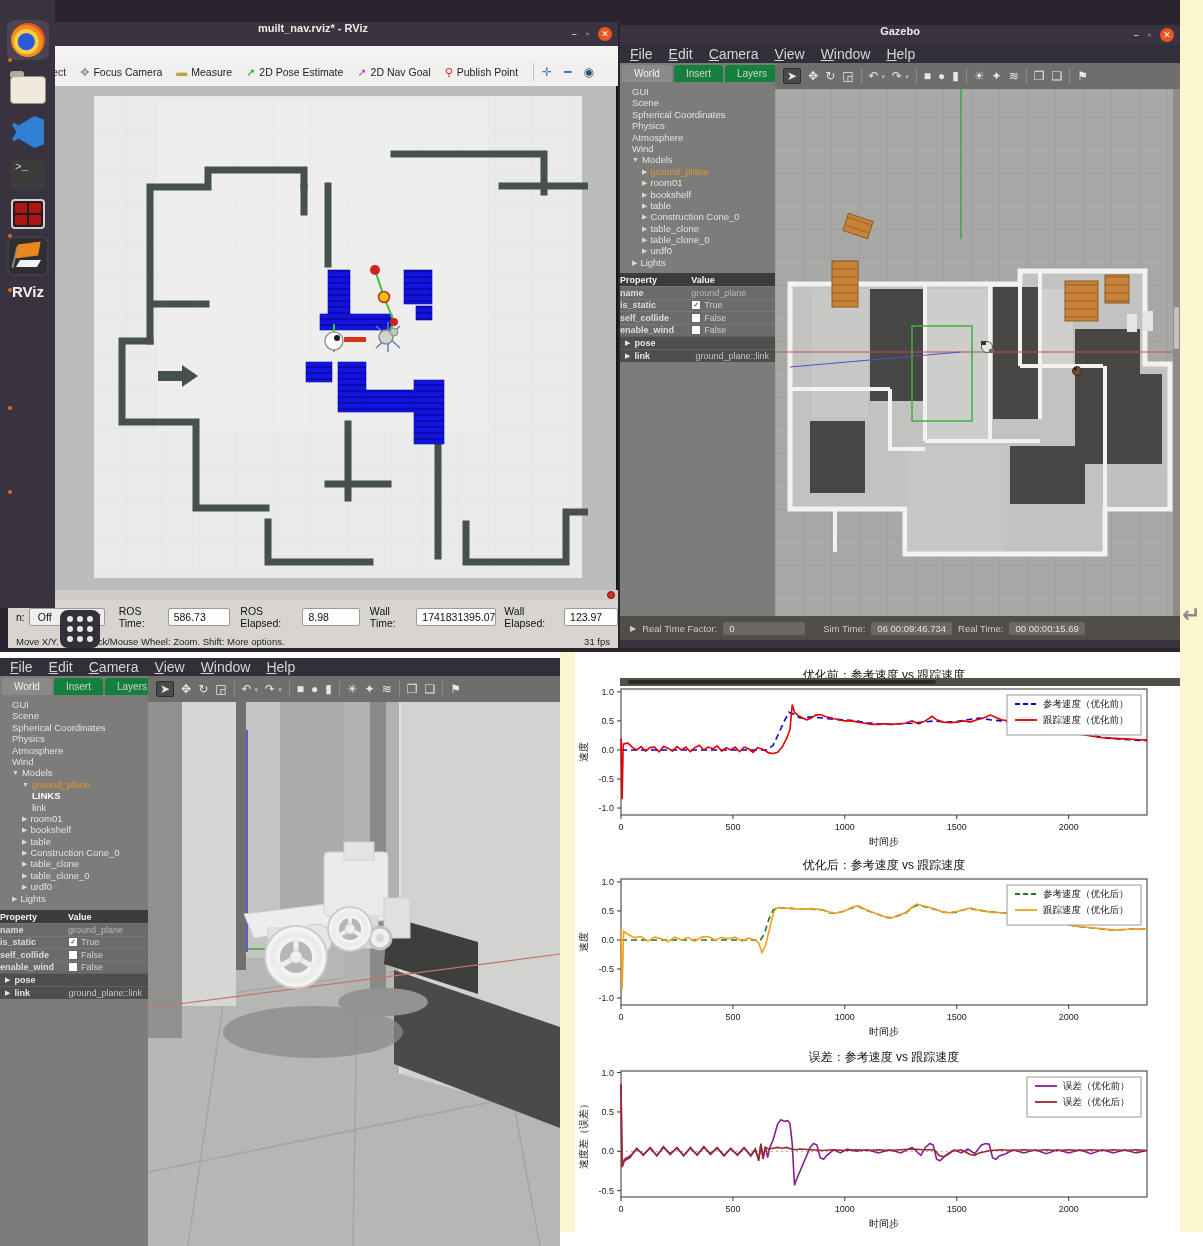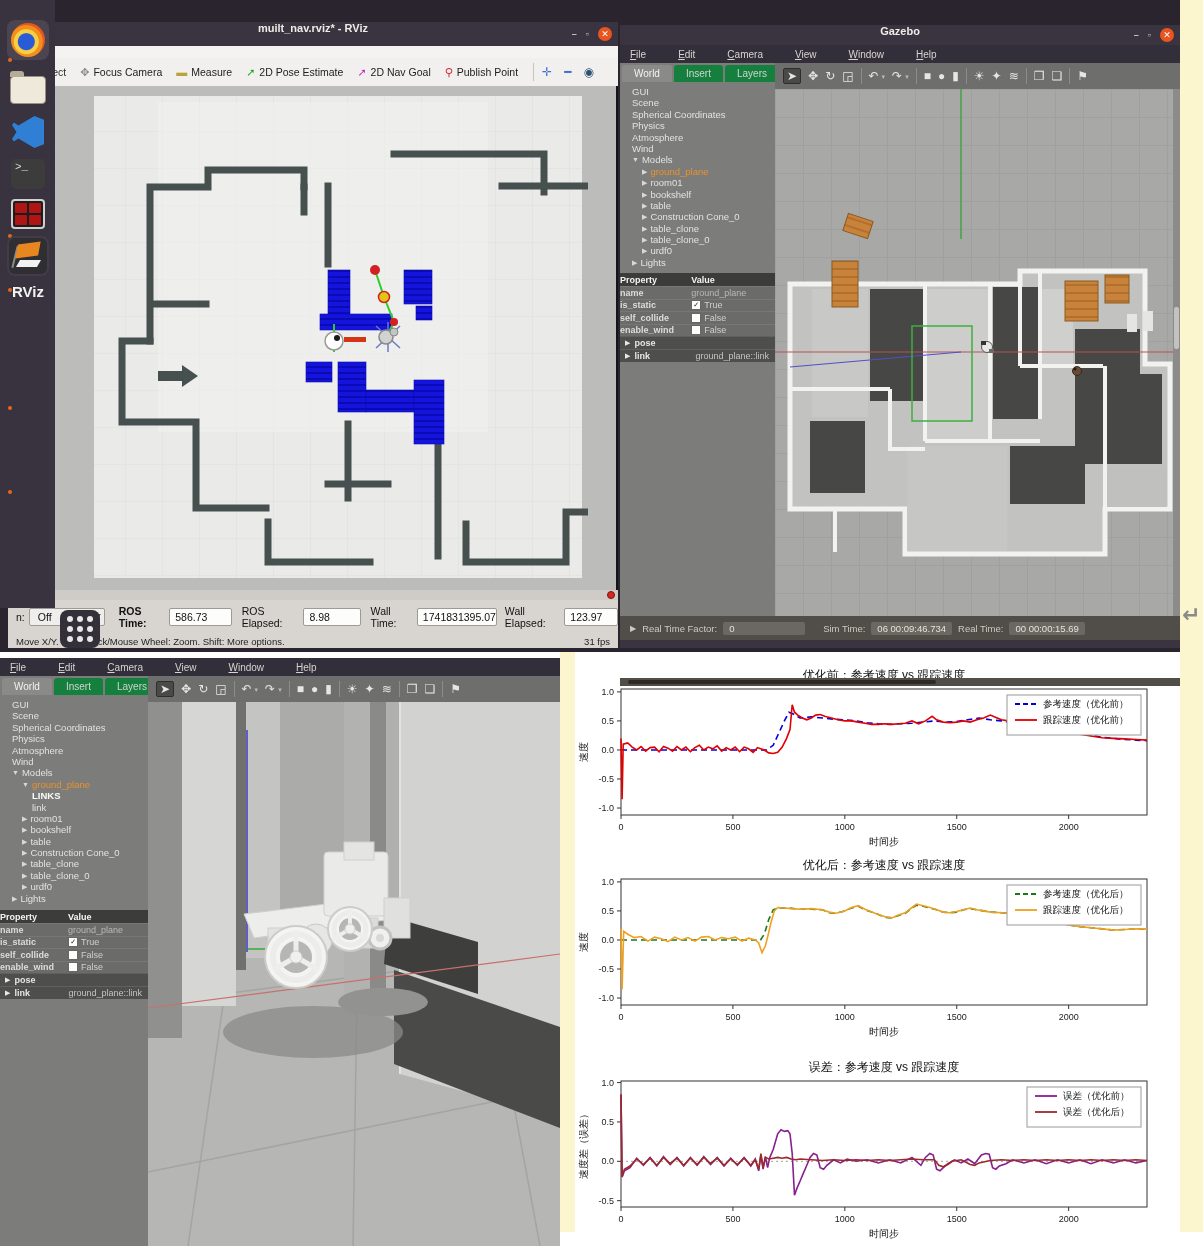--- a/index.html
+++ b/index.html
@@ -35,21 +35,21 @@
   .appgrid{left:60px;top:610px;width:40px;height:38px;background:#34303a;border-radius:8px;z-index:31;
            display:grid;grid-template-columns:repeat(3,6px);grid-template-rows:repeat(3,6px);gap:4px;
            align-content:center;justify-content:center;}
   .appgrid span{background:#e8e8e8;border-radius:50%;}
   
   .titlebar{background:#3a3440;color:#eeebe7;font-size:11px;font-weight:bold;display:flex;
             justify-content:center;position:relative;}
   .winbtns{position:absolute;right:6px;top:0;height:100%;display:flex;align-items:center;gap:9px;color:#cfcac4;font-size:9px;}
   .closebtn{width:14px;height:14px;border-radius:50%;background:#e95420;color:#fff;display:flex;align-items:center;
             justify-content:center;font-size:9px;line-height:1;}
-  .menubar{background:#322e3a;color:#d8d4d0;font-size:10px;display:flex;align-items:center;gap:32px;padding-left:10px;}
+  .menubar{background:#322e3a;color:#d8d4d0;font-size:14px;display:flex;align-items:center;gap:16px;padding-left:10px;}
   .menubar u{text-decoration:underline;}
   
   .rviz-win{left:8px;top:22px;width:610px;height:626px;background:#16161a;z-index:5;}
   .rviz-menustrip{left:0;top:24px;width:610px;height:12px;background:#f4f3f1;border-bottom:1px solid #dddad6;}
   .rviz-toolbar{left:0;top:36px;width:610px;height:28px;background:#f1f0ee;display:flex;align-items:center;
                 font-size:10.5px;color:#222;}
   .rtb{display:flex;align-items:center;gap:4px;padding:3px 7px;border-radius:3px;}
   .rtb .g{font-size:11px;line-height:1;}
   .rviz-view{left:2px;top:64px;width:606px;height:504px;background:#bcbcba;overflow:hidden;}
   .rviz-strip{left:0;top:568px;width:610px;height:10px;background:#cfccc8;}
@@ -215,21 +215,21 @@
 
     <div class="abs rviz-strip">
       <span class="recdot"></span>
     </div>
 
     <div class="abs rviz-time">
       <span style="margin-left:8px;">n:</span>
       <span class="combo" style="margin-left:4px;min-width:52px;">
         <span>Off</span>
       </span>
-      <span style="margin-left:14px;font-weight:bold;">ROS Time:</span>
+      <span style="margin-left:14px;">ROS Time:</span>
       <span class="field-box" style="margin-left:4px;width:58px;">586.73</span>
       <span style="margin-left:10px;">ROS Elapsed:</span>
       <span class="field-box" style="margin-left:4px;width:52px;">8.98</span>
       <span style="margin-left:10px;">Wall Time:</span>
       <span class="field-box" style="margin-left:4px;width:68px;">1741831395.07</span>
       <span style="margin-left:8px;">Wall Elapsed:</span>
       <span class="field-box" style="margin-left:4px;width:48px;">123.97</span>
     </div>
 
     <div class="abs rviz-help">
@@ -813,21 +813,21 @@
         <path d="M46.0,85.0 L180.3,85.0 L184.8,86.1 L189.3,79.2 L193.7,64.6 L198.2,54.8 L202.7,53.0 L213.9,53.0 L225.1,54.2 L236.3,54.2 L247.4,54.8 L254.2,57.7 L260.9,58.3 L269.8,55.9 L276.5,53.0 L283.3,51.3 L290.0,54.8 L296.7,57.1 L303.4,59.4 L310.1,62.3 L316.8,62.9 L323.5,60.6 L330.3,58.3 L337.0,53.0 L341.5,50.1 L348.2,51.3 L354.9,53.0 L361.6,54.8 L368.3,57.1 L375.0,57.7 L381.7,57.1 L388.5,54.8 L395.2,53.6 L401.9,54.8 L408.6,55.9 L415.3,57.1 L426.5,57.7 L437.7,58.3 L448.9,59.4 L455.6,60.6 L464.6,62.9 L473.5,65.8 L482.5,67.5 L493.7,69.9 L504.9,71.6 L516.0,72.8 L527.2,73.9 L538.4,75.1 L549.6,74.5 L560.8,73.9 L572.0,73.9" fill="none" stroke="#1a7a1a" stroke-width="1.6" stroke-dasharray="6,4"></path>
         <path d="M46.0,73.4 L47.1,134.3 L48.7,76.3 L52.7,79.2 L59.4,82.6 L66.1,81.5 L72.9,86.1 L79.6,82.1 L86.3,83.8 L93.0,86.7 L99.7,82.1 L106.4,85.0 L113.1,82.6 L119.9,86.1 L126.6,82.1 L133.3,81.5 L140.0,85.0 L146.7,82.6 L153.4,83.8 L160.2,82.1 L166.9,86.1 L173.6,83.2 L180.3,85.0 L183.7,87.9 L187.0,97.7 L190.4,90.8 L192.6,82.1 L196.0,67.5 L199.3,55.9 L202.7,52.5 L209.4,53.0 L216.1,53.6 L225.1,54.2 L236.3,53.6 L247.4,54.8 L254.2,57.1 L260.9,58.3 L269.8,55.9 L276.5,52.5 L283.3,50.7 L290.0,54.2 L296.7,57.1 L303.4,59.4 L310.1,61.7 L316.8,62.9 L323.5,60.0 L330.3,57.7 L337.0,52.5 L341.5,49.0 L348.2,50.7 L354.9,52.5 L361.6,54.8 L368.3,57.1 L375.0,57.7 L381.7,56.5 L388.5,54.8 L395.2,53.0 L401.9,54.8 L408.6,55.9 L415.3,57.1 L426.5,57.7 L437.7,58.3 L448.9,59.4 L455.6,60.6 L464.6,62.9 L473.5,65.8 L482.5,67.5 L493.7,69.9 L504.9,71.6 L516.0,72.8 L527.2,73.9 L538.4,75.1 L549.6,74.5 L560.8,73.9 L572.0,73.9" fill="none" stroke="#f0a020" stroke-width="1.6"></path>
         <g>
           <rect x="432" y="30" width="134" height="40" fill="#ffffff" stroke="#999" stroke-width="1"></rect>
           <line x1="440" y1="39" x2="462" y2="39" stroke="#1a7a1a" stroke-width="1.8" stroke-dasharray="5,3"></line>
           <text x="468" y="42" font-size="9.5" fill="#111">参考速度（优化后）</text>
           <line x1="440" y1="55" x2="462" y2="55" stroke="#f0a020" stroke-width="1.8"></line>
           <text x="468" y="58" font-size="9.5" fill="#111">跟踪速度（优化后）</text>
         </g>
       </svg></div>
-  <div class="chart" id="chart-2" style="top:402px;"><svg width="600" height="186" viewBox="0 0 600 186">
+  <div class="chart" id="chart-2" style="top:392px;"><svg width="600" height="186" viewBox="0 0 600 186">
         <rect x="46" y="24" width="526" height="126" fill="#ffffff" stroke="#333333" stroke-width="1"></rect>
         <text x="309" y="14" text-anchor="middle" font-size="12" fill="#111">误差：参考速度 vs 跟踪速度</text>
         <line x1="42" y1="143.7" x2="46" y2="143.7" stroke="#333" stroke-width="1"></line>
         <text x="39" y="146.7" text-anchor="end" font-size="9" fill="#222">-0.5</text>
         <line x1="42" y1="104.32500000000002" x2="46" y2="104.32500000000002" stroke="#333" stroke-width="1"></line>
         <text x="39" y="107.32500000000002" text-anchor="end" font-size="9" fill="#222">0.0</text>
         <line x1="42" y1="64.94999999999999" x2="46" y2="64.94999999999999" stroke="#333" stroke-width="1"></line>
         <text x="39" y="67.94999999999999" text-anchor="end" font-size="9" fill="#222">0.5</text>
         <line x1="42" y1="25.57499999999999" x2="46" y2="25.57499999999999" stroke="#333" stroke-width="1"></line>
         <text x="39" y="28.57499999999999" text-anchor="end" font-size="9" fill="#222">1.0</text>

